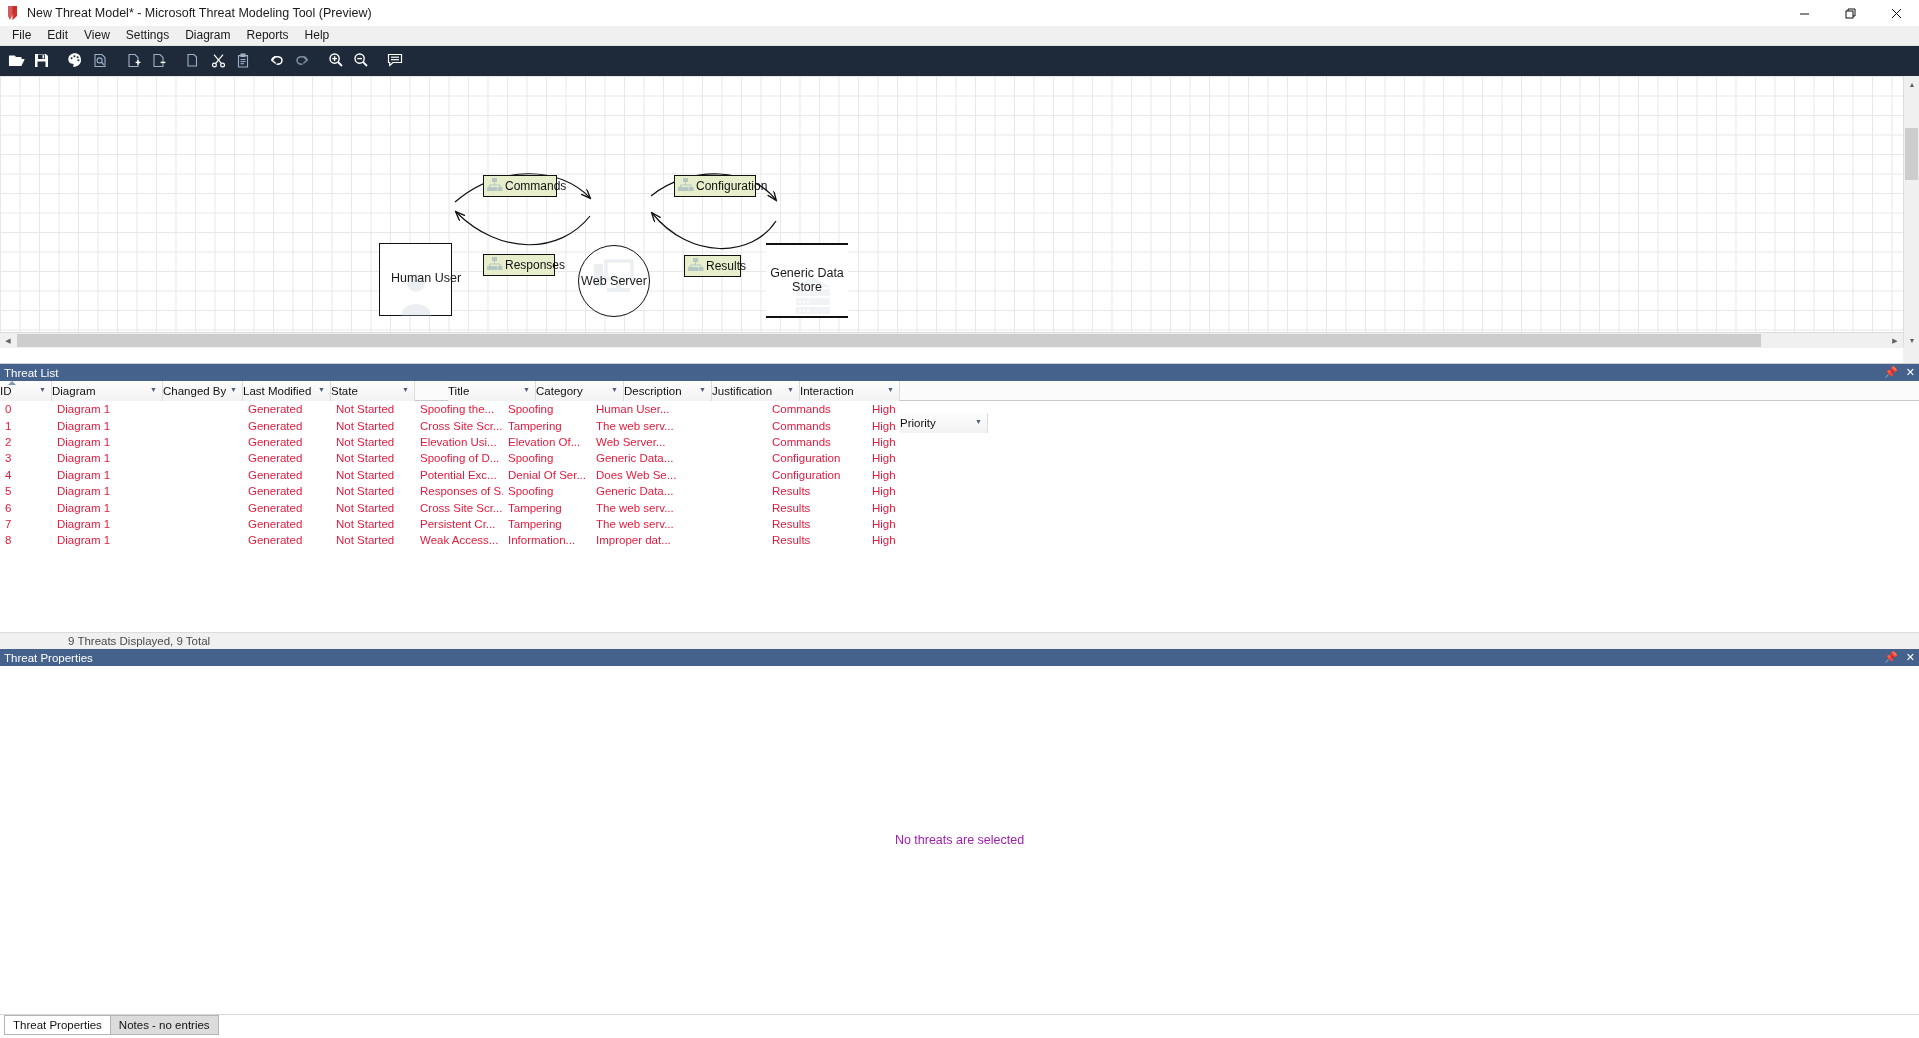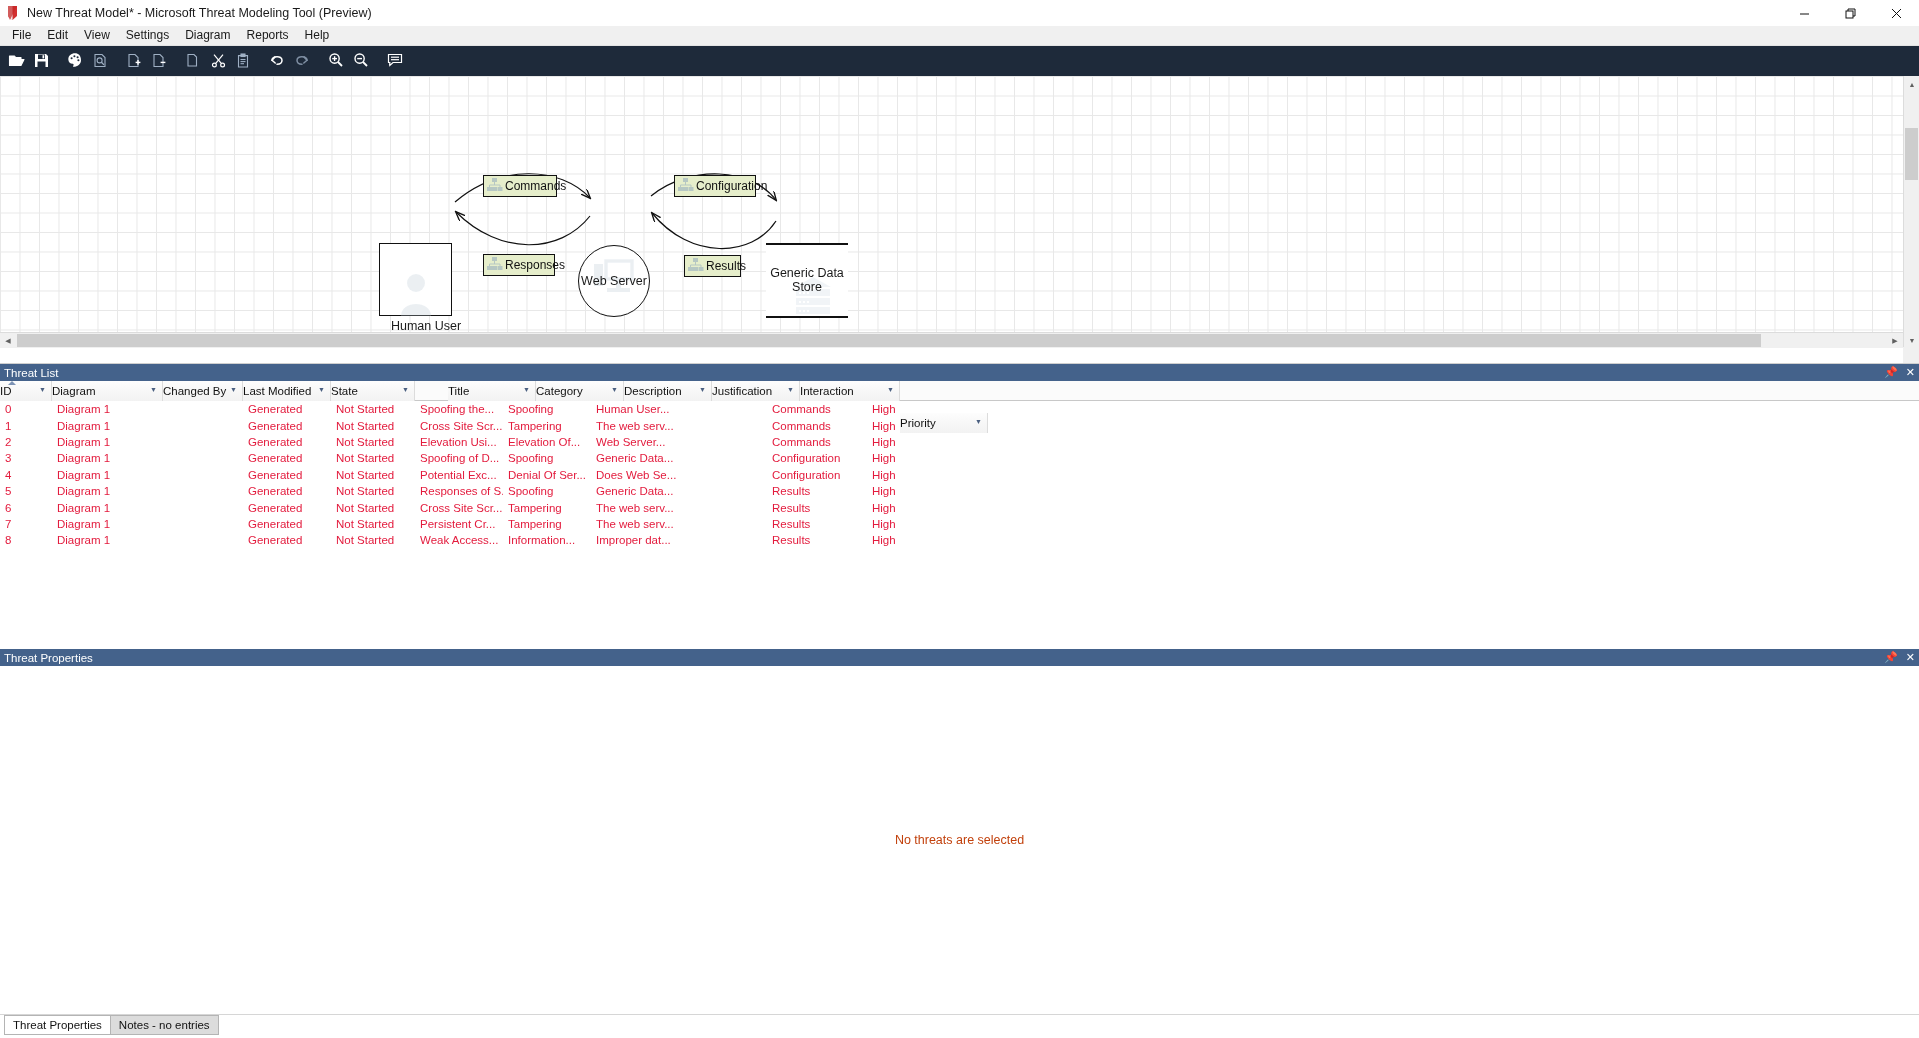--- a/index.html
+++ b/index.html
@@ -252,21 +252,21 @@
   
   .threatprops {
     position: absolute; left: 0; top: 649px;
     width: 1919px; height: 389px;
     background: #ffffff;
   }
   .props-body {
     position: absolute; left: 0; top: 17px;
     width: 1919px; height: 348px;
     display: flex; align-items: center; justify-content: center;
-    font-size: 12.5px; color: #c2410c;
+    font-size: 12.5px; color: #a21caf;
   }
   .props-tabs {
     position: absolute; left: 0; bottom: 0;
     width: 1919px; height: 24px;
     background: #ffffff;
     border-top: 1px solid #d6d6d6;
     display: flex; align-items: flex-start;
     padding-left: 4px;
   }
   .ptab {
@@ -457,21 +457,21 @@
       <path d="M776 145 C752 182 690 184 652 137" fill="none" stroke="#111" stroke-width="1.2" marker-end="url(#ah)"></path>
     </svg>
 
     <div class="extern-box"></div>
     <span class="ghost-icon" style="left:400px;top:196px;">
       <svg width="32" height="44" viewBox="0 0 32 44">
         <circle cx="16" cy="11" r="9" fill="#b9c8d4"></circle>
         <path d="M1 44 C1 28 31 28 31 44 Z" fill="#b9c8d4"></path>
       </svg>
     </span>
-    <span class="shape-label" style="left:379px;top:195px;width:94px;margin-top:48px;">Human User</span>
+    <span class="shape-label" style="left:379px;top:195px;width:94px;">Human User</span>
 
     <div class="proc-circle"></div>
     <span class="ghost-icon" style="left:592px;top:183px;">
       <svg width="44" height="42" viewBox="0 0 44 42">
         <rect x="14" y="2" width="26" height="18" fill="none" stroke="#b9c8d4" stroke-width="3.4"></rect>
         <rect x="2" y="5" width="9" height="22" fill="#b9c8d4"></rect>
         <rect x="24" y="21" width="5" height="8" fill="#b9c8d4"></rect>
         <rect x="15" y="29" width="23" height="4" fill="#b9c8d4"></rect>
       </svg>
     </span>
@@ -745,20 +745,23 @@
       <div class="gcell" style="width:84px;">Not Started</div>
       <div class="gcell" style="width:88px;">Weak Access...</div>
       <div class="gcell" style="width:88px;">Information...</div>
       <div class="gcell" style="width:88px;">Improper dat...</div>
       <div class="gcell" style="width:88px;"></div>
       <div class="gcell" style="width:100px;">Results</div>
       <div class="gcell" style="width:88px;">High</div>
     </div>
   </div>
 
+  <div class="status-strip">
+    <span>9 Threats Displayed, 9 Total</span>
+  </div>
 </div>
 
 <div class="threatprops">
   <div class="panel-header">
     <span>Threat Properties</span>
     <div class="btns">
       <span>📌</span>
       <span>✕</span>
     </div>
   </div>

